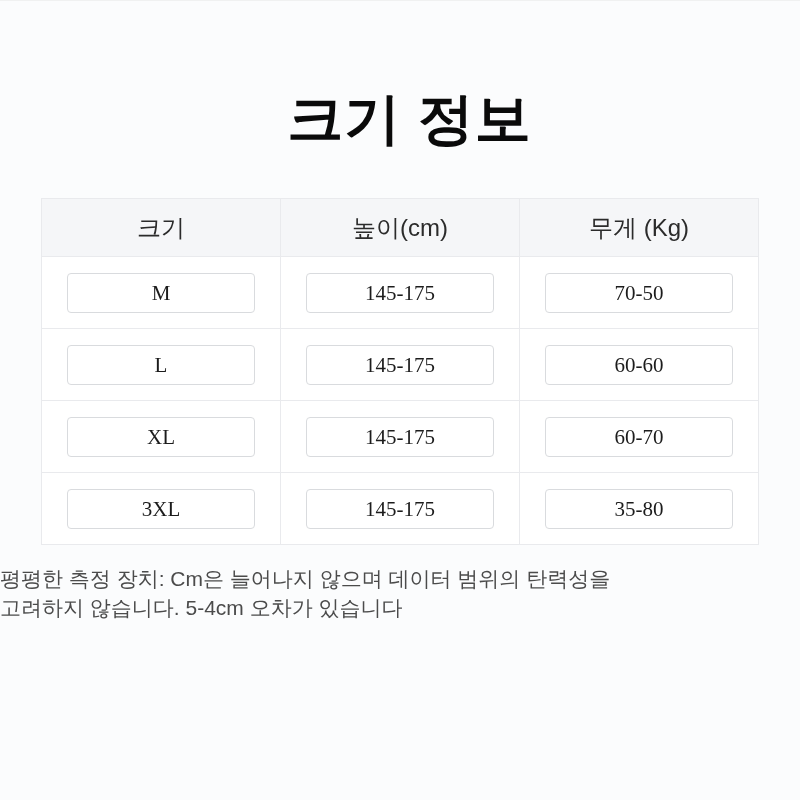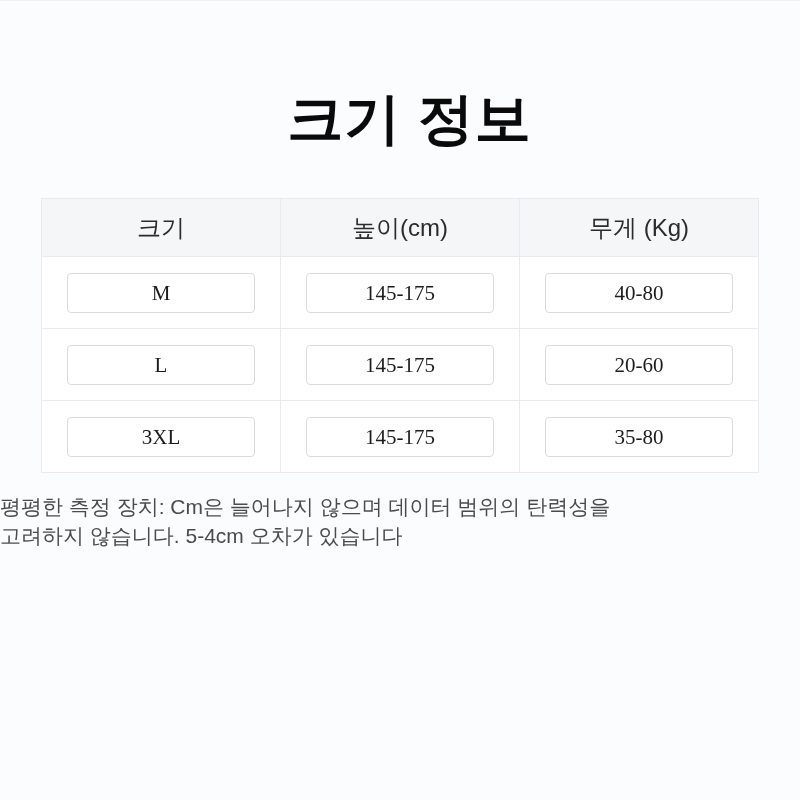--- a/index.html
+++ b/index.html
@@ -95,32 +95,43 @@
     </thead>
     <tbody>
       <tr>
         <td>
             <div class="cell-box">M</div>
           </td>
         <td>
             <div class="cell-box">145-175</div>
           </td>
         <td>
-            <div class="cell-box">40-80</div>
+            <div class="cell-box">70-50</div>
           </td>
       </tr>
       <tr>
         <td>
             <div class="cell-box">L</div>
           </td>
         <td>
             <div class="cell-box">145-175</div>
           </td>
         <td>
-            <div class="cell-box">20-60</div>
+            <div class="cell-box">60-60</div>
+          </td>
+      </tr>
+      <tr>
+        <td>
+            <div class="cell-box">XL</div>
+          </td>
+        <td>
+            <div class="cell-box">145-175</div>
+          </td>
+        <td>
+            <div class="cell-box">60-70</div>
           </td>
       </tr>
       <tr>
         <td>
             <div class="cell-box">3XL</div>
           </td>
         <td>
             <div class="cell-box">145-175</div>
           </td>
         <td>

